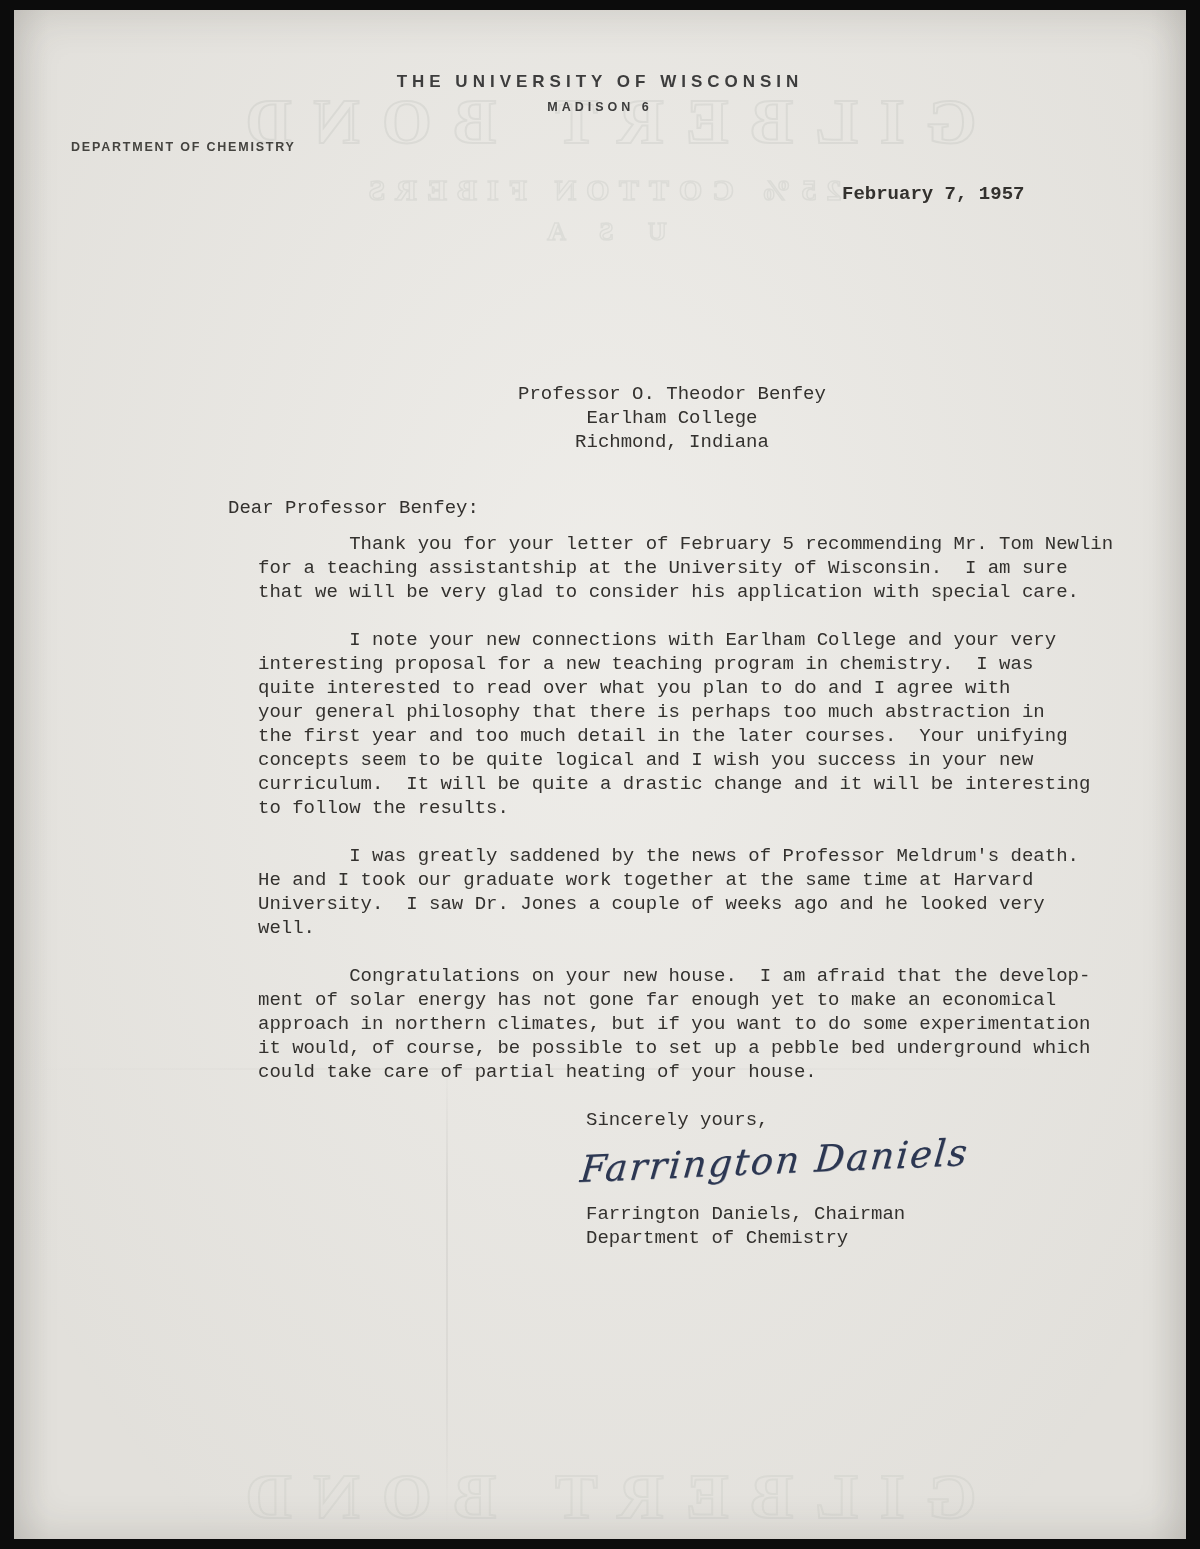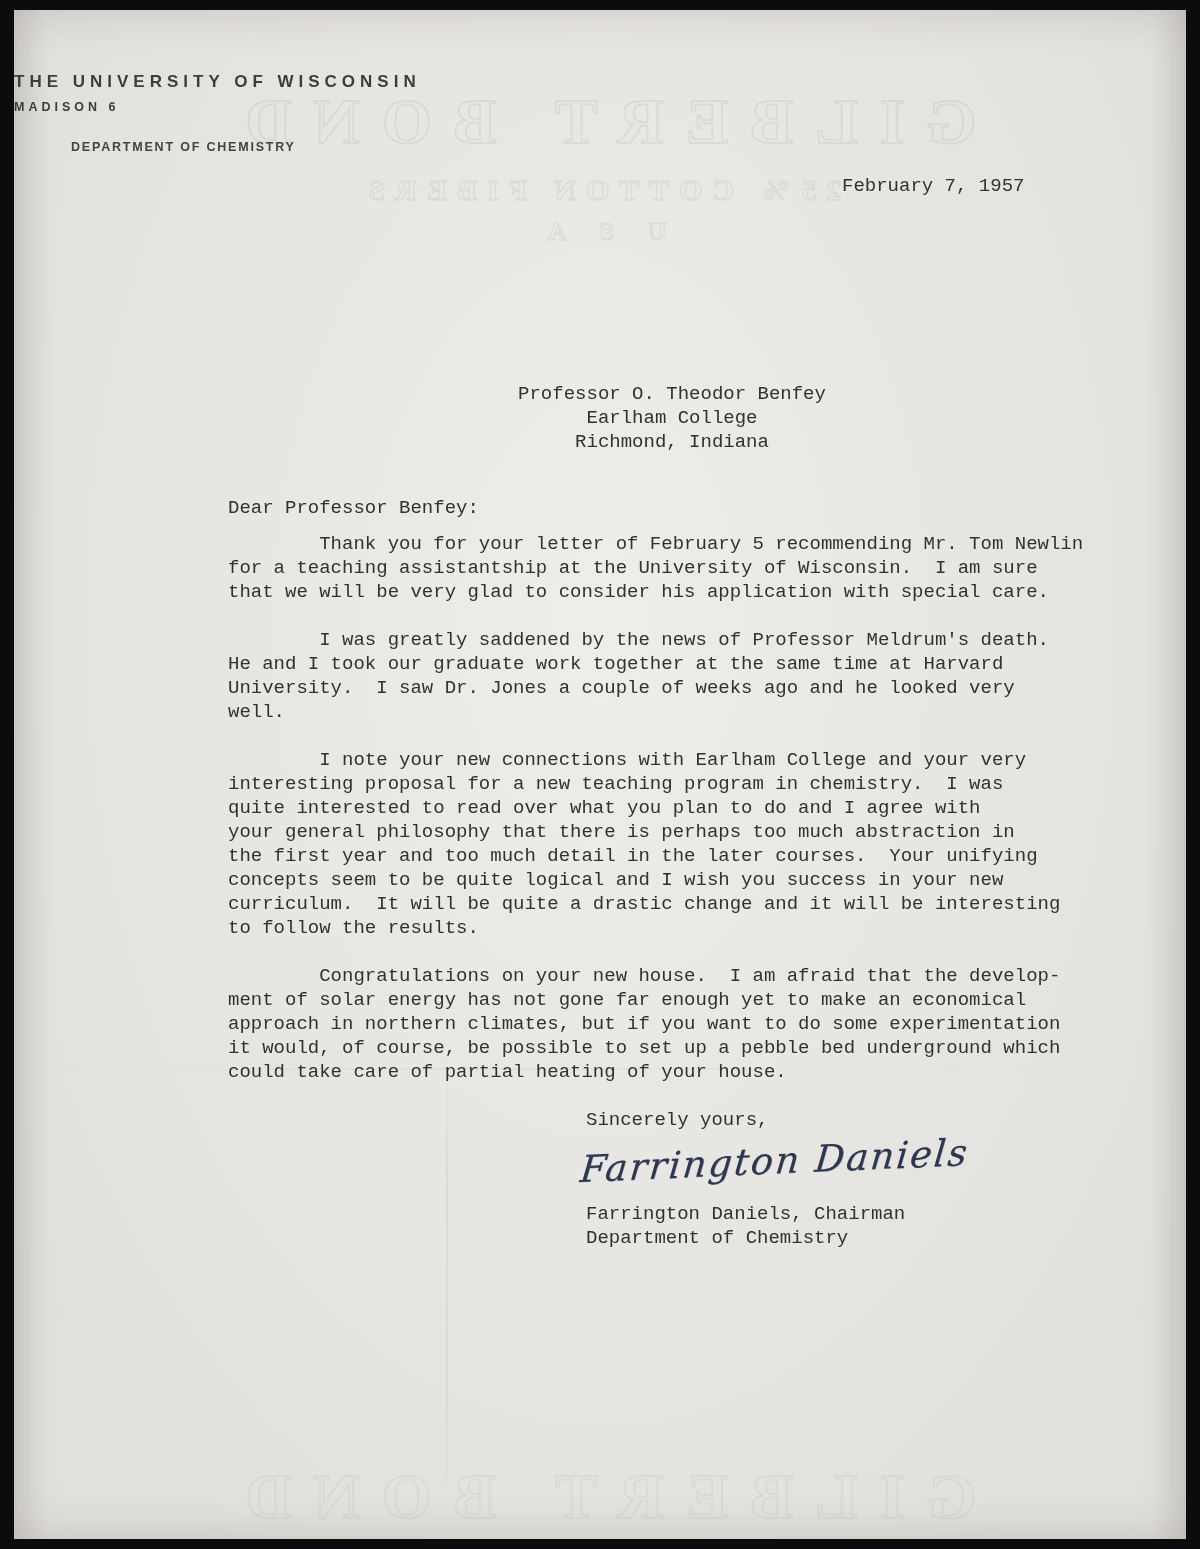--- a/index.html
+++ b/index.html
@@ -79,20 +79,21 @@
     letter-spacing: 14px;
     margin-top: 10px;
     color: transparent;
     -webkit-text-stroke: 1.5px rgba(93,107,99,0.9);
   }
   
   .letterhead {
     position: absolute;
     top: 62px;
     width: 100%;
+    text-align: center;
     color: #3d3d3d;
     font-family: "Liberation Sans", sans-serif;
   }
   .lh-line1 {
     font-size: 17px;
     font-weight: bold;
     letter-spacing: 5px;
   }
   .lh-line2 {
     margin-top: 8px;
@@ -114,31 +115,32 @@
   .typed {
     color: #33312e;
     font-family: "Liberation Mono", monospace;
     font-size: 19px;
     line-height: 24px;
     white-space: pre-wrap;
   }
   .date {
     position: absolute;
     left: 828px;
-    top: 164px;
+    top: 172px;
+    font-weight: bold;
   }
   .body-col {
     position: absolute;
     left: 214px;
     top: 372px;
     width: 888px;
   }
   .recipient { margin-bottom: 42px; text-align: center; }
   .salutation { margin-bottom: 12px; }
-  .para { margin-bottom: 24px; }
+  .para { margin-bottom: 24px; margin-left: 30px; }
   .closing-block {
     margin-left: 358px;
     margin-top: 24px;
   }
   .signature-hand {
     margin-top: 16px;
     margin-left: -6px;
     height: 52px;
     font-family: "DejaVu Serif", serif;
     font-style: italic;
@@ -176,32 +178,32 @@
 
     <div class="body-col">
       <div class="typed recipient">Professor O. Theodor Benfey
 Earlham College
 Richmond, Indiana</div>
       <div class="typed salutation">Dear Professor Benfey:</div>
 
       <div class="typed para">        Thank you for your letter of February 5 recommending Mr. Tom Newlin
 for a teaching assistantship at the University of Wisconsin.  I am sure
 that we will be very glad to consider his application with special care.</div>
-      <div class="typed para">        I was greatly saddened by the news of Professor Meldrum's death.
-He and I took our graduate work together at the same time at Harvard
-University.  I saw Dr. Jones a couple of weeks ago and he looked very
-well.</div>
       <div class="typed para">        I note your new connections with Earlham College and your very
 interesting proposal for a new teaching program in chemistry.  I was
 quite interested to read over what you plan to do and I agree with
 your general philosophy that there is perhaps too much abstraction in
 the first year and too much detail in the later courses.  Your unifying
 concepts seem to be quite logical and I wish you success in your new
 curriculum.  It will be quite a drastic change and it will be interesting
 to follow the results.</div>
+      <div class="typed para">        I was greatly saddened by the news of Professor Meldrum's death.
+He and I took our graduate work together at the same time at Harvard
+University.  I saw Dr. Jones a couple of weeks ago and he looked very
+well.</div>
       <div class="typed para">        Congratulations on your new house.  I am afraid that the develop-
 ment of solar energy has not gone far enough yet to make an economical
 approach in northern climates, but if you want to do some experimentation
 it would, of course, be possible to set up a pebble bed underground which
 could take care of partial heating of your house.</div>
 
       <div class="closing-block">
         <div class="typed">Sincerely yours,</div>
         <div class="signature-hand">Farrington Daniels</div>
         <div class="typed signer-block">Farrington Daniels, Chairman

